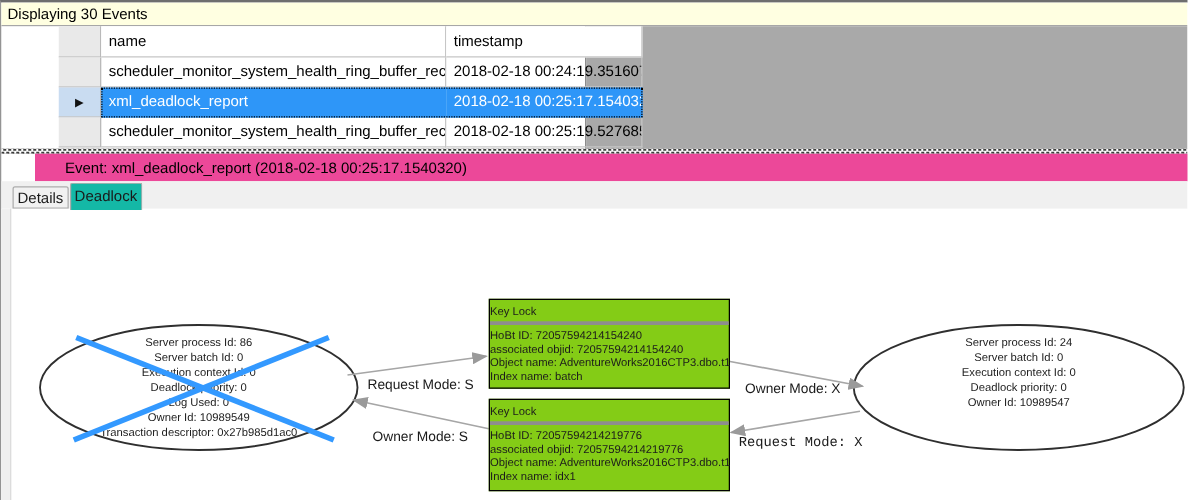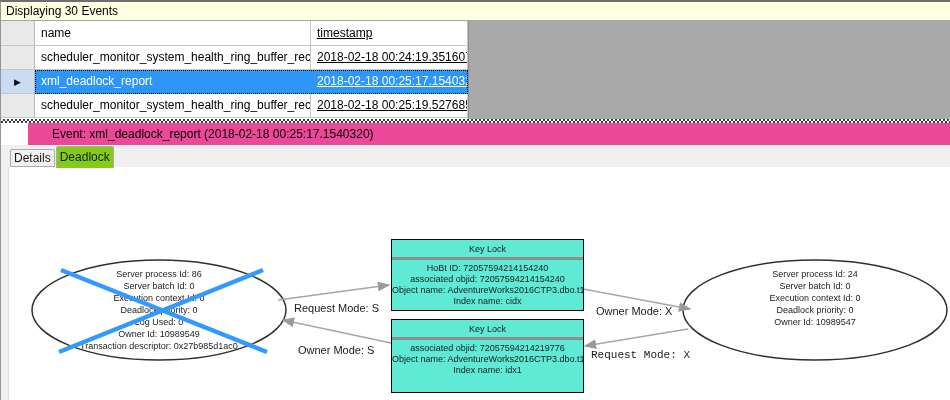--- a/index.html
+++ b/index.html
@@ -13,33 +13,33 @@
   
   .info-bar{
     position:absolute; left:0; top:0; width:100%; height:19px;
     background:var(--info-bar-yellow,#FFFFE1);
     border-bottom:1px solid #a7a7a7;
     line-height:18px; padding-left:5px;
   }
   
   .grid-area{ position:absolute; left:0; top:19px; width:100%; height:98px; background:var(--filler-gray,#A9A9A9); }
   .grid{ position:absolute; left:0; top:0; width:468px; height:98px; background:#fff; border-right:1px solid #8c8c8c; }
-  .grid-row{ display:flex; height:24px; width:503px; }
+  .grid-row{ display:flex; height:24px; width:503px;margin-left:46px; }
   .grid-row.header{ height:25px; }
   .gutter{
     width:34px; flex:0 0 34px; background:#e9e9e9;
     border-right:1px solid #b9b9b9; border-bottom:1px solid #c6c6c6;
     display:flex; align-items:center; justify-content:center;
   }
   .gutter.sel{ background:#c9dcf1; }
   .cells{ display:flex; width:433px; }
   .cell{ border-right:1px solid #c6c6c6; border-bottom:1px solid #c6c6c6; line-height:23px; padding-left:6px;
          white-space:nowrap; overflow:hidden; }
   .cell.name{ width:276px; flex:0 0 276px; }
-  .cell.ts{ width:157px; flex:0 0 157px;text-decoration:underline; }
+  .cell.ts{ width:157px; flex:0 0 157px; }
   .grid-row.header .cell{ line-height:24px; background:#fff; }
   .cells.selected{ outline:1px dotted #000; outline-offset:-1px; }
   .cells.selected .cell{ background:var(--selection-blue,#2E96F8); color:#fff; border-bottom-color:var(--selection-blue,#2E96F8); border-right-color:var(--selection-blue,#2E96F8); }
   .row-marker{ font-size:9px; color:#111; }
   
   .splitter{
     position:absolute; left:0; top:117px; width:100%; height:4px;
     background:conic-gradient(#3c3c3c 25%, #fff 0 50%, #3c3c3c 0 75%, #fff 0) 0 0 / 4px 4px;
     cursor:row-resize;
   }
@@ -51,38 +51,38 @@
   .tab-strip{
     position:absolute; left:0; top:143px; width:100%; height:22px;
     background:#f0f0f0; display:flex; align-items:flex-end; padding-left:9px;
   }
   .tab{
     border:1px solid #acacac; background:#f1f1f1; color:#1a1a1a;
     padding:0 3px; height:18px; line-height:17px; margin-right:1px;
     border-top-left-radius:2px; border-top-right-radius:2px; cursor:default;
   }
   .tab.active{
-    background:#84cc16; height:22px; line-height:20px; border-bottom:none;
+    background:#14b8a6; height:22px; line-height:20px; border-bottom:none;
     position:relative; z-index:2; margin-bottom:-1px;
   }
   
   .graph{
     position:absolute; left:0; top:165px; width:950px; height:235px; background:#fff;
   }
   .left-strip{ position:absolute; left:0; top:0; width:8px; height:235px; background:#f0f0f0; border-right:1px solid #dcdcdc; }
   .graph svg{ position:absolute; left:0; top:0; }
   svg.shapes{ z-index:1; }
   svg.cross{ z-index:4; pointer-events:none; }
   .node-text{
     position:absolute; z-index:2; text-align:center;
     font-size:9px; line-height:12px; color:#1c1c1c; white-space:nowrap;
   }
   .lock-box{
-    position:absolute; z-index:2; background:#5eead4;
-    border:1.5px solid #000; text-align:center; color:#1c1c1c;
+    position:absolute; z-index:2; background:#84cc16;
+    border:1.5px solid #000; color:#1c1c1c;
   }
   .lock-box .lock-title{ height:20px; line-height:19px; font-size:9px; border-bottom:3px solid #8e8e8e; }
   .lock-box .lock-body{ font-size:9px; line-height:11px; padding-top:3px; white-space:nowrap; }
   .edge-label{
     position:absolute; z-index:3; font-size:11px; color:#1a1a1a; white-space:nowrap;margin-top:23px;
   }
 </style>
 </head>
 <body>
 
@@ -166,27 +166,28 @@
     <div>Deadlock priority: 0</div>
     <div>Owner Id: 10989547</div>
   </div>
 
   <div class="lock-box" style="left:390px; top:72px; width:193px; height:72px;">
     <div class="lock-title">Key Lock</div>
     <div class="lock-body">
       <div>HoBt ID: 72057594214154240</div>
       <div>associated objid: 72057594214154240</div>
       <div>Object name: AdventureWorks2016CTP3.dbo.t1</div>
-      <div>Index name: cidx</div>
+      <div>Index name: batch</div>
     </div>
   </div>
 
   <div class="lock-box" style="left:390px; top:152px; width:193px; height:74px;">
     <div class="lock-title">Key Lock</div>
     <div class="lock-body">
+      <div>HoBt ID: 72057594214219776</div>
       <div>associated objid: 72057594214219776</div>
       <div>Object name: AdventureWorks2016CTP3.dbo.t1</div>
       <div>Index name: idx1</div>
     </div>
   </div>
 
   <div class="edge-label" style="left:293px; top:112px;">Request Mode: S</div>
   <div class="edge-label" style="left:595px; top:115px;">Owner Mode: X</div>
   <div class="edge-label" style="left:297px; top:154px;">Owner Mode: S</div>
   <div class="edge-label" style="left:590px; top:159px;font-family:Liberation Mono, monospace;">Request Mode: X</div>

